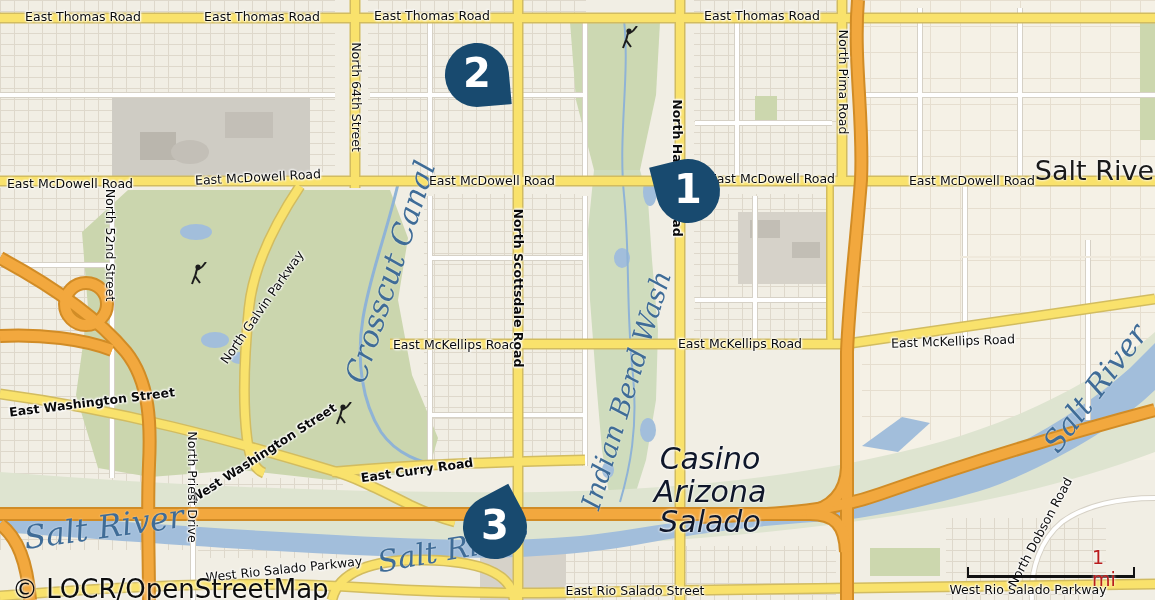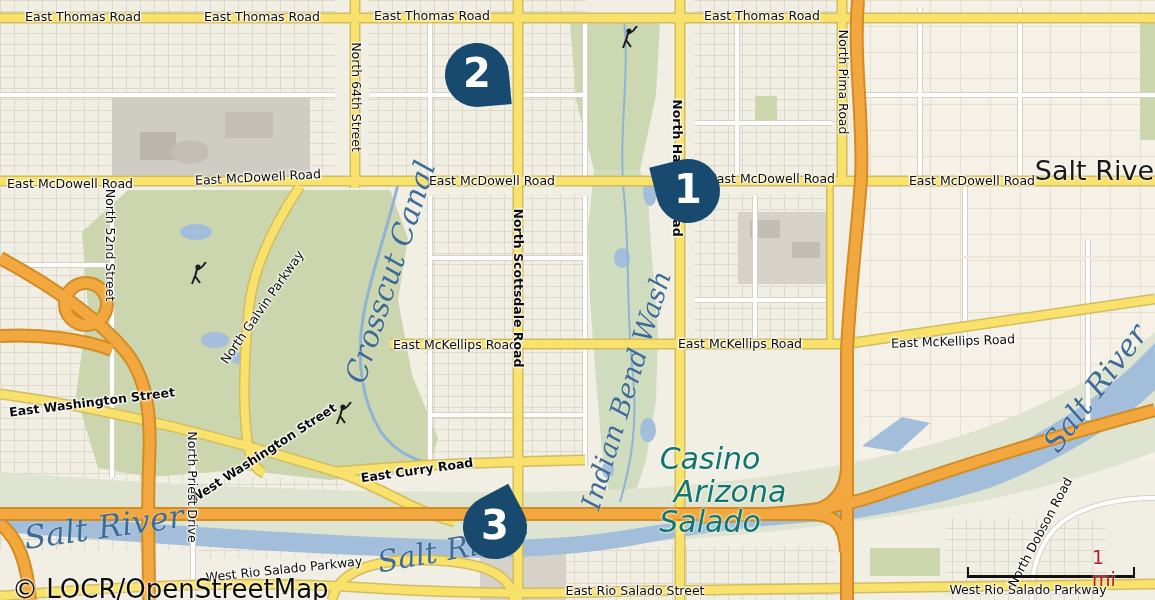--- a/index.html
+++ b/index.html
@@ -14,21 +14,21 @@
     text-shadow:0 0 2px #fff,0 0 2px #fff,0 0 3px #fff,1px 1px 2px #fff,-1px -1px 2px #fff;
     z-index:30;
   }
   .rl.b{font-weight:bold;}
   .wl{ 
     position:absolute; white-space:nowrap; font-family:"DejaVu Serif", serif;
     font-style:italic; color:#3f6c97; z-index:28;
     text-shadow:0 0 2px rgba(255,255,255,.6);
   }
   .pl{ 
-    position:absolute; white-space:nowrap; color:#0f766e; z-index:29;
+    position:absolute; white-space:nowrap; color:#0f172a; z-index:29;
     text-shadow:0 0 2px #fff,0 0 3px #fff;
   }
   .marker{position:absolute; z-index:60;}
   .mnum{
     position:absolute; z-index:61; color:#fff; font-weight:bold; font-size:40px;
     transform:translate(-50%,-54%); line-height:1;
   }
   #attribution{
     position:absolute; left:12px; top:574px; font-size:26px; color:#0d0d0d; z-index:70;
     text-shadow:0 0 3px #fff,0 0 3px #fff;
@@ -228,21 +228,21 @@
   <span class="rl" style="left:1040px;top:532px;transform:translate(-50%,-50%) rotate(-62deg)">North Dobson Road</span>
 
   <span class="wl" style="left:390px;top:272px;font-size:30px;transform:translate(-50%,-50%) rotate(-72deg)">Crosscut Canal</span>
   <span class="wl" style="left:626px;top:390px;font-size:27px;transform:translate(-50%,-50%) rotate(-73deg)">Indian Bend Wash</span>
   <span class="wl" style="left:104px;top:527px;font-size:32px;transform:translate(-50%,-50%) rotate(-8deg)">Salt River</span>
   <span class="wl" style="left:452px;top:549px;font-size:30px;transform:translate(-50%,-50%) rotate(-10deg)">Salt River</span>
   <span class="wl" style="left:1095px;top:388px;font-size:30px;transform:translate(-50%,-50%) rotate(-53deg)">Salt River</span>
 
   <span class="pl" style="left:1100px;top:170px;font-size:27px;color:#1a1a1a;transform:translate(-50%,-50%)">Salt River</span>
   <span class="pl" style="left:710px;top:458px;font-size:30px;font-style:italic;transform:translate(-50%,-50%)">Casino</span>
-  <span class="pl" style="left:730px;top:491px;font-size:30px;font-style:italic;transform:translate(-50%,-50%)">Arizona</span>
+  <span class="pl" style="left:710px;top:491px;font-size:30px;font-style:italic;transform:translate(-50%,-50%)">Arizona</span>
   <span class="pl" style="left:710px;top:521px;font-size:30px;font-style:italic;transform:translate(-50%,-50%)">Salado</span>
 
   <svg class="marker" width="110" height="110" style="left:633px;top:136px">
     <path transform="translate(55,55) rotate(-59)" d="M 0,-45.3 L 22.6,-22.6 A 32,32 0 1,1 -22.6,-22.6 Z" fill="#184a6f"></path>
   </svg>
   <div class="mnum" style="left:688px;top:191px">1</div>
 
   <svg class="marker" width="110" height="110" style="left:422px;top:20px">
     <path transform="translate(55,55) rotate(130)" d="M 0,-45.3 L 22.6,-22.6 A 32,32 0 1,1 -22.6,-22.6 Z" fill="#184a6f"></path>
   </svg>

